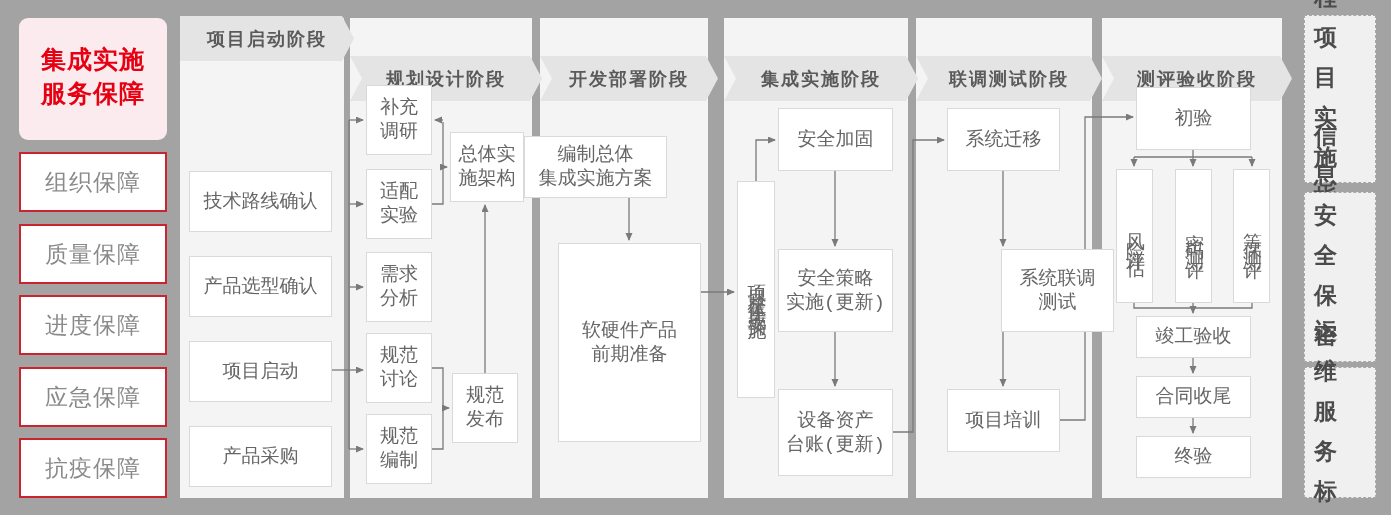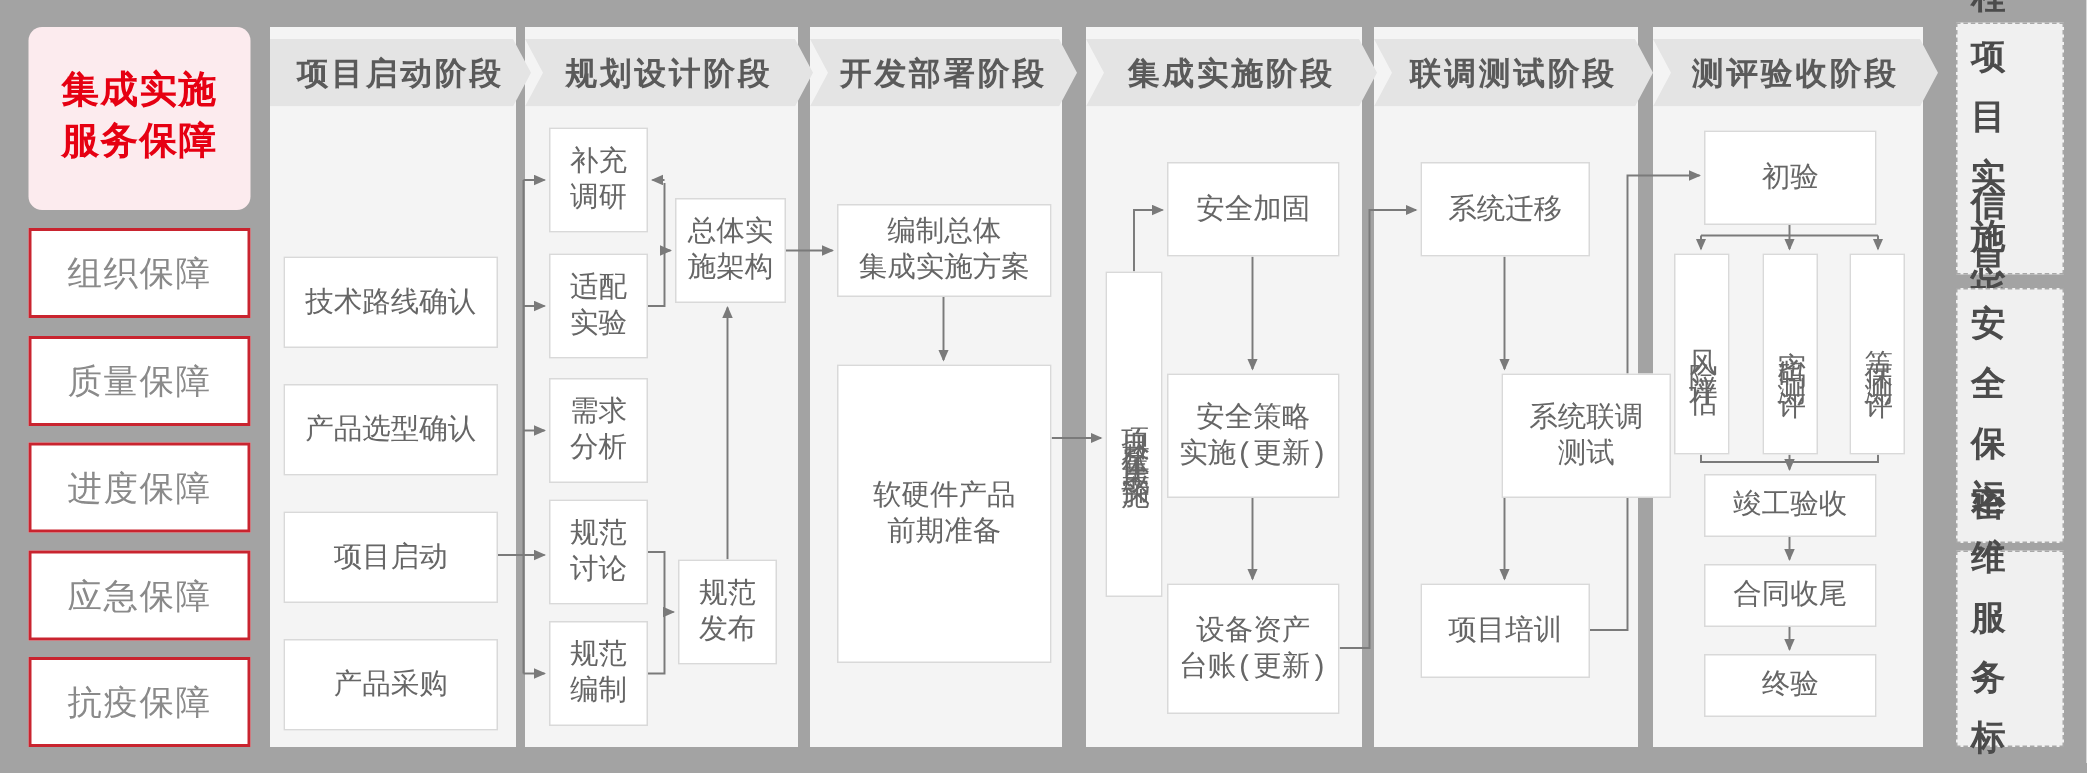--- a/index.html
+++ b/index.html
@@ -20,27 +20,28 @@
     position:absolute;left:19px;width:148px;height:60px;
     background:#ffffff;border:2px solid #c9242f;box-sizing:border-box;
     display:flex;align-items:center;justify-content:center;
     color:#8a8a8a;font-size:23px;letter-spacing:1px;
   }
   
   .panel{
     position:absolute;top:18px;height:480px;background:#f4f4f4;z-index:1;
   }
   .banner{
-    position:absolute;top:26px;height:45px;z-index:3;background:#e4e4e4;
+    position:absolute;top:16px;height:45px;z-index:3;background:#e4e4e4;
     display:flex;align-items:center;justify-content:center;
-    color:#5a5a5a;font-weight:bold;font-size:21px;letter-spacing:2px;
+    color:#5a5a5a;font-weight:bold;font-size:18px;letter-spacing:2px;
     clip-path:polygon(0 0,calc(100% - 12px) 0,100% 50%,calc(100% - 12px) 100%,0 100%);
   }
   .banner.notch{
     clip-path:polygon(0 0,calc(100% - 12px) 0,100% 50%,calc(100% - 12px) 100%,0 100%,12px 50%);
+    margin-top:40px;
   }
   
   .box{
     position:absolute;background:#ffffff;border:1px solid #d9d9d9;box-sizing:border-box;
     display:flex;align-items:center;justify-content:center;text-align:center;
     color:#666666;font-size:19px;line-height:24px;white-space:pre-line;z-index:3;
   }
   .box.vtext span{
     writing-mode:vertical-rl;text-orientation:upright;letter-spacing:5px;
   }
@@ -156,21 +157,21 @@
 分析</div>
   <div class="box" style="left:366px;top:333px;width:66px;height:70px">规范
 讨论</div>
   <div class="box" style="left:366px;top:414px;width:66px;height:70px">规范
 编制</div>
   <div class="box" style="left:450px;top:132px;width:74px;height:70px">总体实
 施架构</div>
   <div class="box" style="left:452px;top:373px;width:66px;height:70px">规范
 发布</div>
 
-  <div class="box" style="left:558px;top:136px;width:143px;height:62px">编制总体
+  <div class="box" style="left:524px;top:136px;width:143px;height:62px">编制总体
 集成实施方案</div>
   <div class="box" style="left:558px;top:243px;width:143px;height:199px">软硬件产品
 前期准备</div>
 
   <div class="box vtext" style="left:737px;top:181px;width:38px;height:217px"><span>项目整体集成实施</span></div>
   <div class="box" style="left:778px;top:108px;width:115px;height:63px">安全加固</div>
   <div class="box" style="left:778px;top:249px;width:115px;height:83px">安全策略
 实施(更新)</div>
   <div class="box" style="left:778px;top:389px;width:115px;height:87px">设备资产
 台账(更新)</div>

